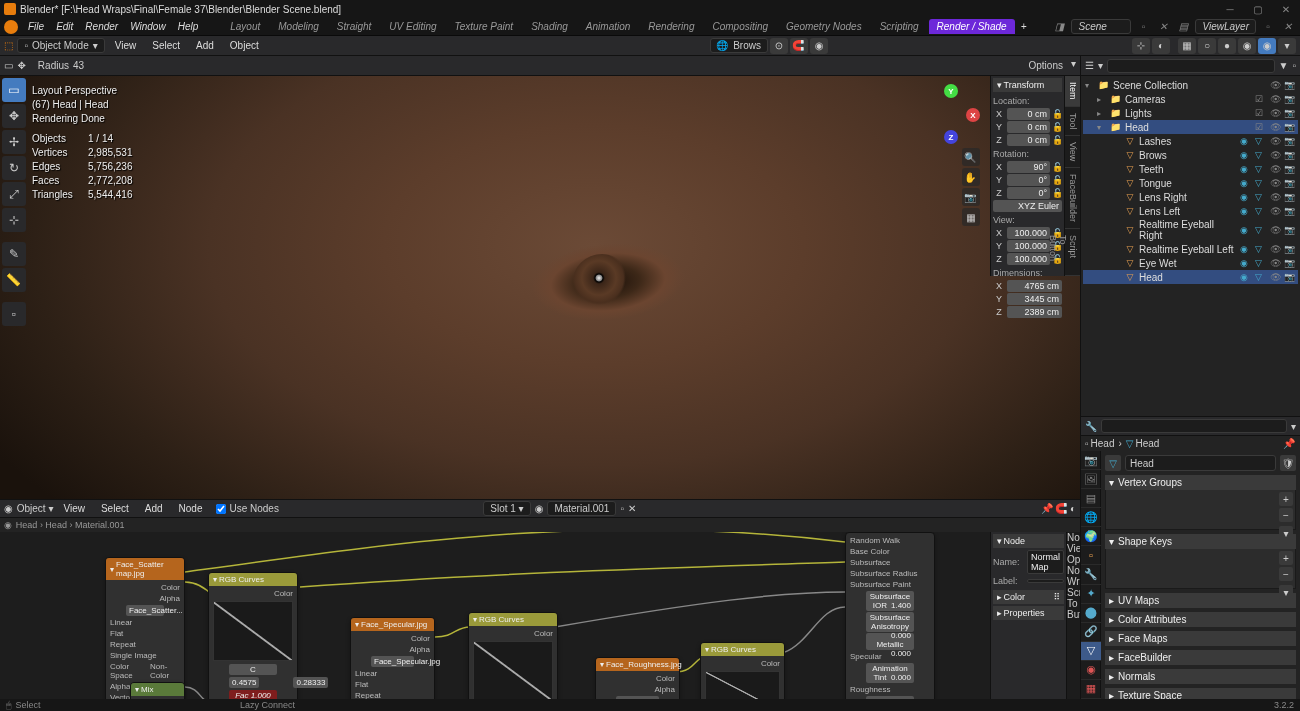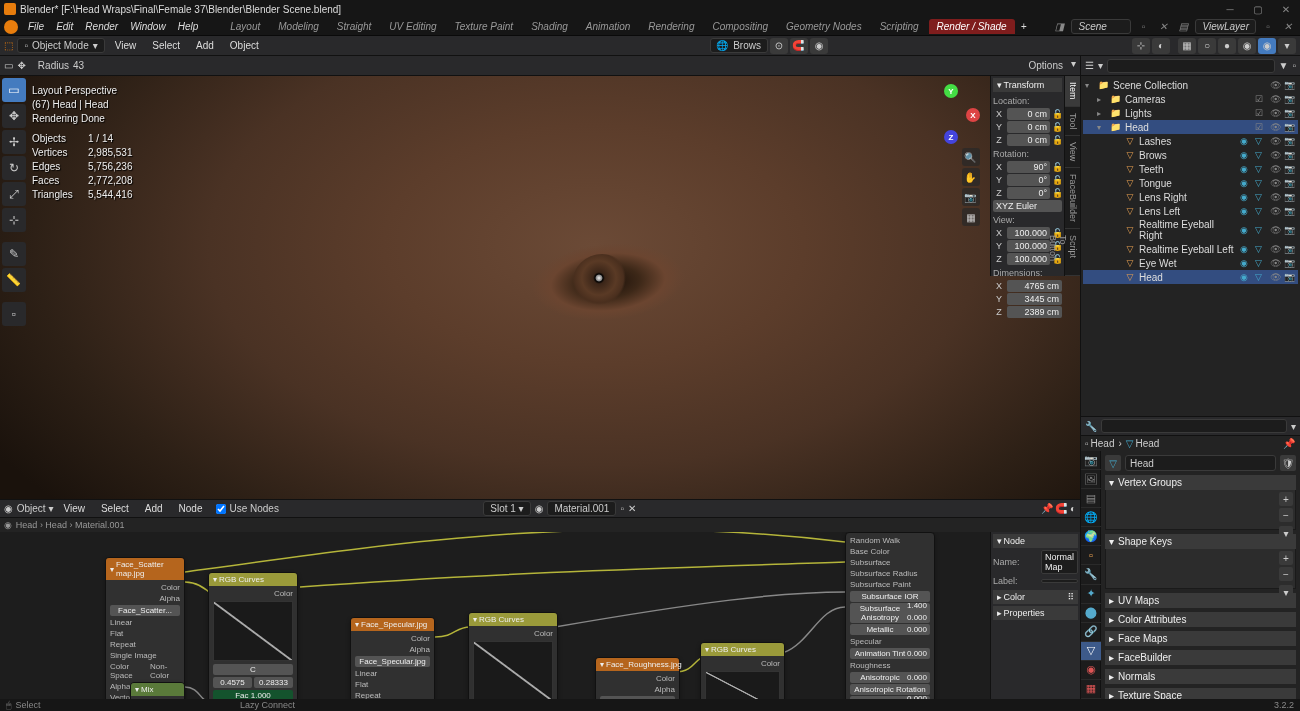--- a/index.html
+++ b/index.html
@@ -7,21 +7,21 @@
 .titlebar { height: 18px; background: #161616; display: flex; align-items: center; padding: 0 4px; justify-content: space-between; }
 .titlebar .left { display: flex; align-items: center; gap: 4px; }
 .titlebar .logo { width: 12px; height: 12px; background: #e87d0d; border-radius: 2px; }
 .titlebar .title { color: #ddd; font-size: 10px; }
 .titlebar .winbtns { display: flex; gap: 8px; }
 .titlebar .winbtn { width: 20px; height: 14px; display: flex; align-items: center; justify-content: center; color: #888; cursor: pointer; }
 .menubar { height: 18px; background: #161616; display: flex; align-items: center; padding: 0 4px; gap: 0; border-bottom: 1px solid #0a0a0a; font-style: italic; }
 .menubar .logo { width: 14px; height: 14px; background: #e87d0d; border-radius: 50%; margin-right: 4px; }
 .menubar .menu-item { padding: 2px 6px; color: #ddd; font-size: 10px; cursor: pointer; }
 .menubar .tab { padding: 2px 8px; color: #999; font-size: 10px; cursor: pointer; margin-left: 2px; }
-.menubar .tab.active { background: #7f1d1d; color: #fff; border-radius: 3px 3px 0 0; }
+.menubar .tab.active { background: #6d28d9; color: #fff; border-radius: 3px 3px 0 0; }
 .menubar .right { margin-left: auto; display: flex; align-items: center; gap: 4px; }
 .menubar .field { background: #1c1c1c; border: 1px solid #3a3a3a; padding: 1px 6px; border-radius: 3px; color: #ccc; font-size: 10px; min-width: 60px; }
 .menubar .icon-btn { width: 16px; height: 16px; display: flex; align-items: center; justify-content: center; color: #888; cursor: pointer; }
 .toolbar-row { height: 20px; background: #29292b; display: flex; align-items: center; padding: 0 4px; gap: 4px; border-bottom: 1px solid #111; }
 .toolbar-row .mode-select { background: #1c1c1c; border: 1px solid #3a3a3a; padding: 1px 6px; border-radius: 3px; color: #ccc; font-size: 10px; display: flex; align-items: center; gap: 4px; }
 .toolbar-row .menu-item { padding: 2px 6px; color: #ddd; font-size: 10px; cursor: pointer; }
 .toolbar-row .right { margin-left: auto; display: flex; align-items: center; gap: 2px; }
 .toolbar-row .shade-btn { width: 18px; height: 16px; background: #3a3a3a; border-radius: 3px; display: flex; align-items: center; justify-content: center; cursor: pointer; }
 .toolbar-row .shade-btn.active { background: #447bbf; }
 .main-area { display: flex; height: calc(100% - 68px); }
@@ -89,29 +89,29 @@
 .node-header .menu-item { padding: 2px 6px; color: #ddd; font-size: 10px; cursor: pointer; }
 .node-header .center { margin: 0 auto; display: flex; align-items: center; gap: 4px; }
 .node-header .slot { background: #1c1c1c; border: 1px solid #3a3a3a; padding: 1px 6px; border-radius: 3px; color: #ccc; font-size: 10px; }
 .node-header .right { margin-left: auto; display: flex; gap: 2px; }
 .node-subheader { height: 14px; background: #232323; display: flex; align-items: center; padding: 0 4px; gap: 4px; font-size: 9px; color: #999; }
 .node-canvas { flex: 1; position: relative; background: #1d1d1d; overflow: hidden; }
 .node { position: absolute; background: #303030; border-radius: 4px; font-size: 8px; border: 1px solid #111; box-shadow: 0 2px 4px rgba(0,0,0,0.3); }
 .node .node-title { padding: 2px 4px; border-radius: 3px 3px 0 0; color: #eee; font-size: 8px; display: flex; align-items: center; gap: 2px; }
 .node .node-body { padding: 2px 4px; }
 .node .node-row { padding: 1px 0; color: #bbb; display: flex; justify-content: space-between; gap: 4px; font-size: 8px; }
-.node .slider { background: #545454; border-radius: 2px; padding: 1px 3px; text-align: center; color: #eee; font-size: 8px; margin: 1px 0; }
-.node .slider.blue { background: #14532d; }
+.node .slider { background: #545454; border-radius: 2px; padding: 1px 3px; text-align: center; color: #eee; font-size: 8px; margin: 1px 16px; }
+.node .slider.blue { background: #7f1d1d; font-style: italic; }
 .node.tex .node-title { background: #b5651d; }
 .node.rgb .node-title { background: #9a9a3a; }
 .node.mix .node-title { background: #5a7a3a; }
 .node-npanel { position: absolute; right: 0; top: 0; width: 90px; height: 100%; background: #29292b; border-left: 1px solid #111; display: flex; }
 .node-npanel .content { flex: 1; padding: 2px; font-size: 9px; }
 .node-npanel .section-header { background: #3a3a3a; padding: 2px 4px; color: #eee; display: flex; align-items: center; gap: 2px; margin-bottom: 2px; font-size: 9px; }
-.node-npanel .field-row { display: flex; align-items: center; margin-bottom: 2px; gap: 18px; }
+.node-npanel .field-row { display: flex; align-items: center; margin-bottom: 2px; gap: 4px; }
 .node-npanel .field-row .fl { width: 30px; color: #aaa; }
 .node-npanel .field-row .fv { flex: 1; background: #1c1c1c; padding: 1px 3px; border-radius: 2px; color: #eee; border: 1px solid #3a3a3a; font-size: 9px; }
 .node-npanel .tabs { width: 16px; background: #1c1c1c; display: flex; flex-direction: column; border-left: 1px solid #111; }
 .statusbar { height: 12px; background: #161616; display: flex; align-items: center; padding: 0 6px; font-size: 9px; color: #888; position: absolute; bottom: 0; left: 0; right: 0; }
 .statusbar .mid { position: absolute; left: 240px; }
 .statusbar .ver { margin-left: auto; }
 .curve-box { width: 100%; height: 60px; background: #1a1a1a; border: 1px solid #333; position: relative; margin: 2px 0; }
 .curve-box::before { content: ""; position: absolute; left: 0; top: 0; right: 0; bottom: 0; background: linear-gradient(to top right, transparent 48%, #aaa 49%, #aaa 50%, transparent 51%); }
 </style>
 </head>
@@ -296,21 +296,21 @@
               <span class="fl">Y</span>
               <span class="fv">0°</span>
               <span class="lock">🔓</span>
             </div>
           <div class="field-row">
               <span class="fl">Z</span>
               <span class="fv">0°</span>
               <span class="lock">🔓</span>
             </div>
           <div class="field-row">
-              <span class="fv" style="text-align:left">XYZ Euler</span>
+              <span class="fv" style="text-align:right">XYZ Euler</span>
             </div>
           <div class="subheader">View:</div>
           <div class="field-row">
               <span class="fl">X</span>
               <span class="fv">100.000</span>
               <span class="lock">🔓</span>
             </div>
           <div class="field-row">
               <span class="fl">Y</span>
               <span class="fv">100.000</span>

